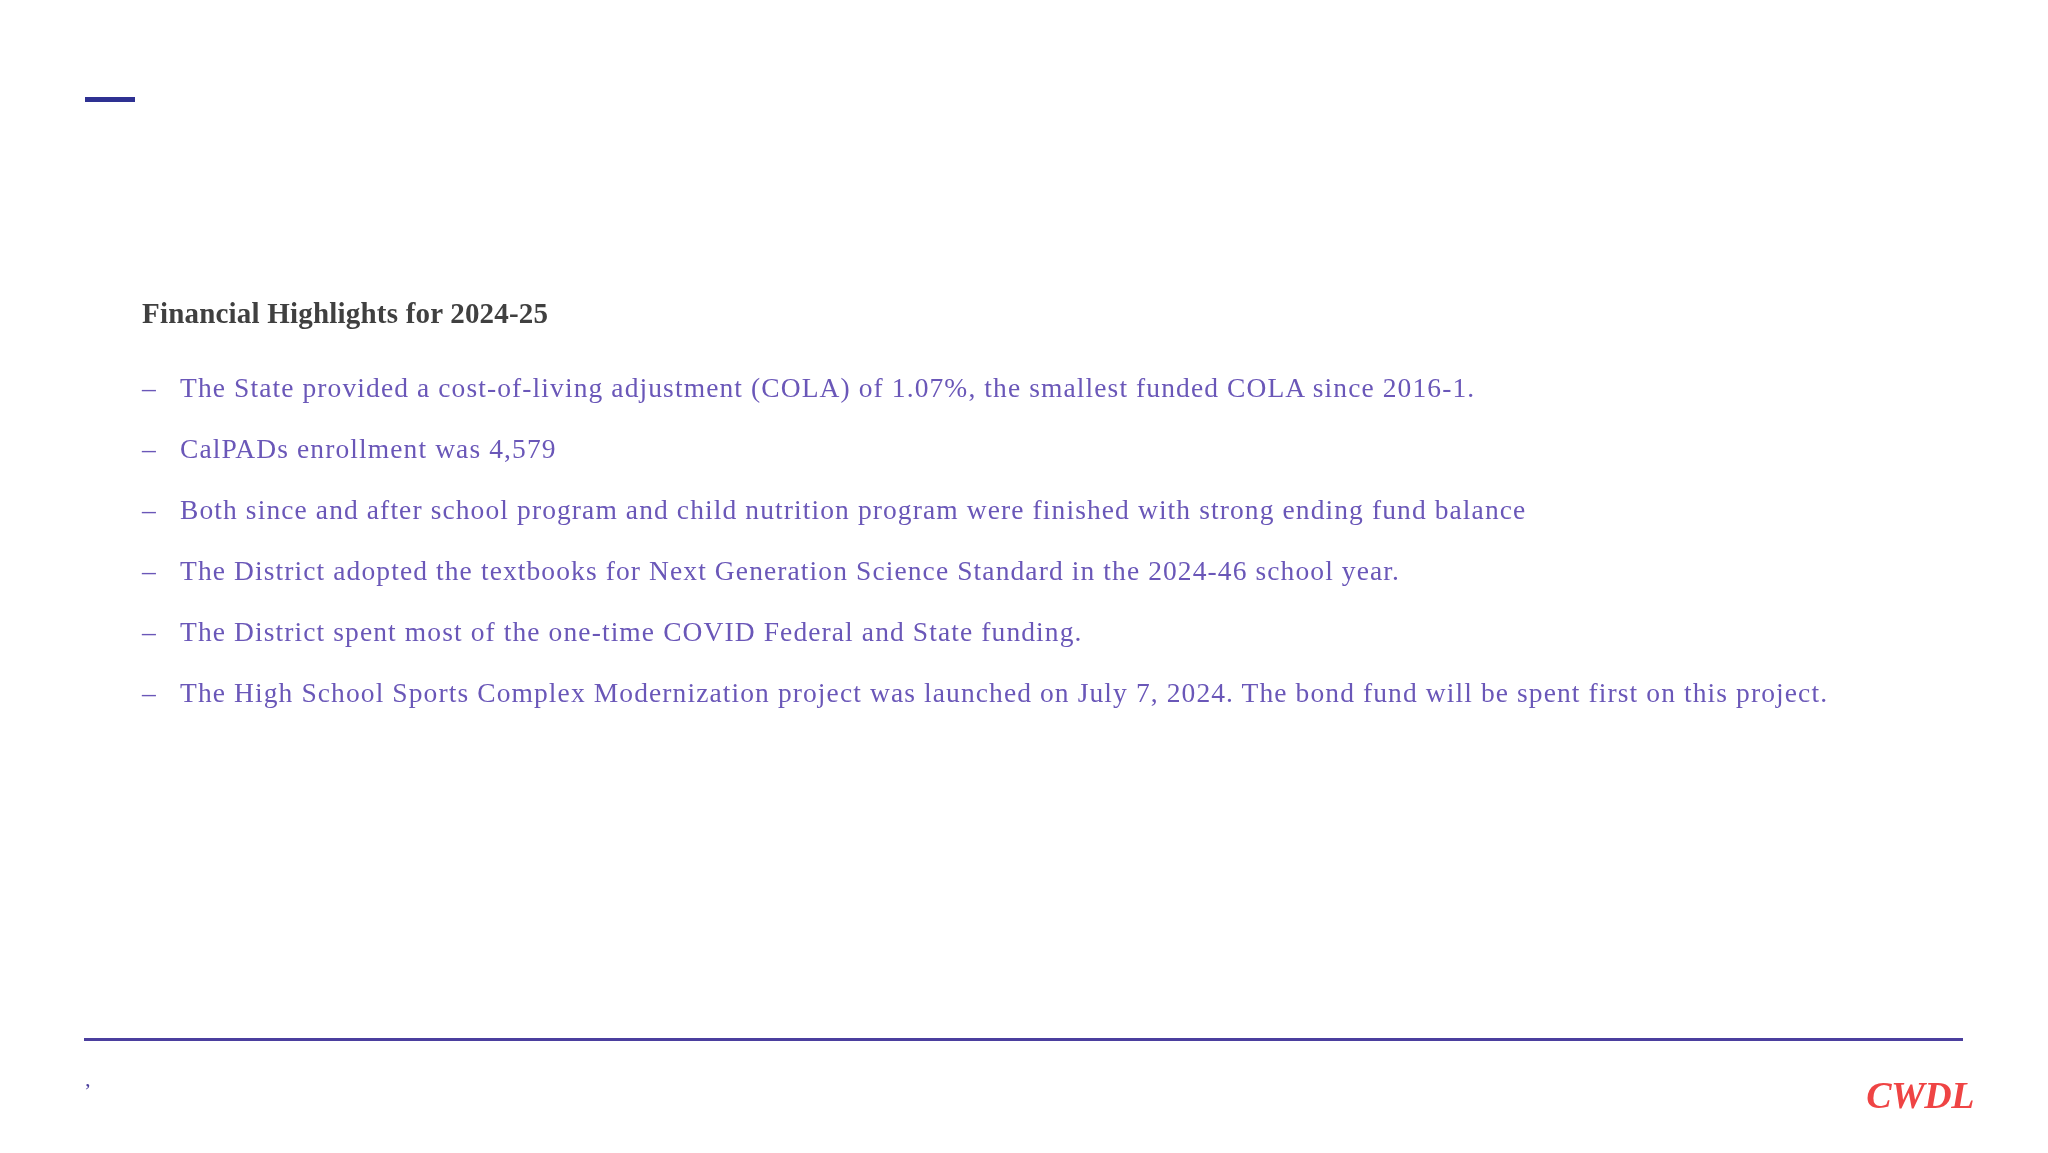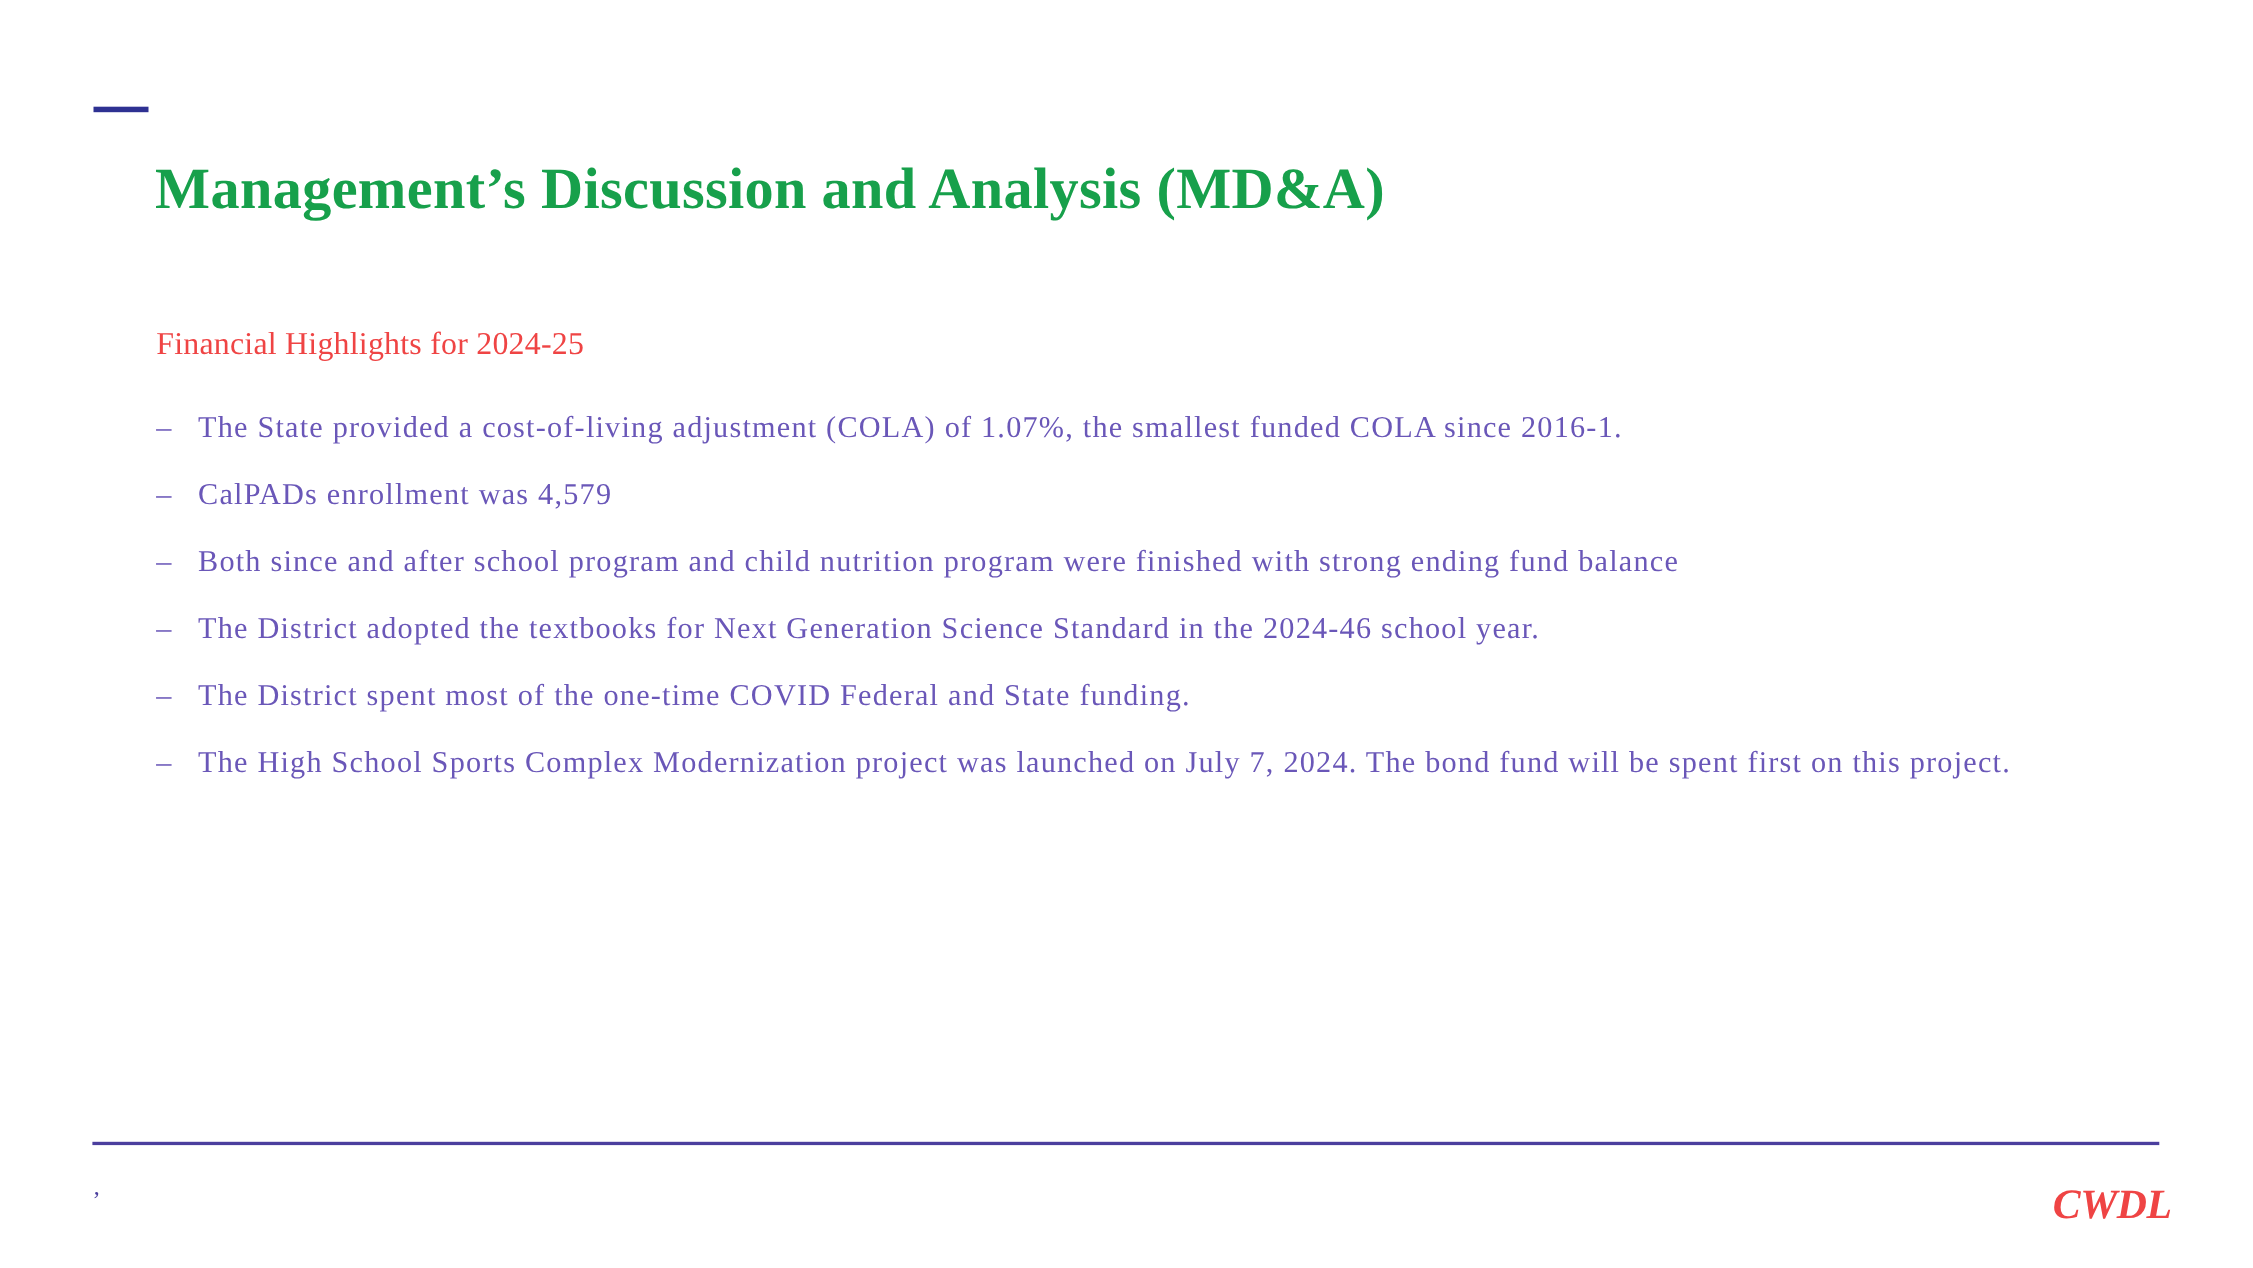--- a/index.html
+++ b/index.html
@@ -38,22 +38,22 @@
     color: #17a04b;
     letter-spacing: 0.3px;
     white-space: nowrap;
   }
   .section-heading {
     position: absolute;
     left: 142px;
     top: 297px;
     font-family: "Liberation Serif", serif;
     font-size: 29px;
-    font-weight: normal;
-    color: #ef4444;
+    font-weight: bold;
+    color: #404040;
     letter-spacing: 0.2px;
     white-space: nowrap;
   }
   .bullets {
     position: absolute;
     left: 142px;
     top: 368px;
     width: 1760px;
   }
   .bullet {
@@ -104,21 +104,20 @@
     letter-spacing: -0.5px;
   }
 </style>
 </head>
 <body>
 
 <div class="slide">
 
   <div class="top-rule"></div>
 
-  <div class="slide-title">Management’s Discussion and Analysis (MD&amp;A)</div>
 
   <div class="section-heading">Financial Highlights for 2024-25</div>
 
   <div class="bullets">
 
     <div class="bullet">
       <span class="dash">–</span>
       <span class="text">The State provided a cost-of-living adjustment (COLA) of 1.07%, the smallest funded COLA since 2016-1.</span>
     </div>
 

